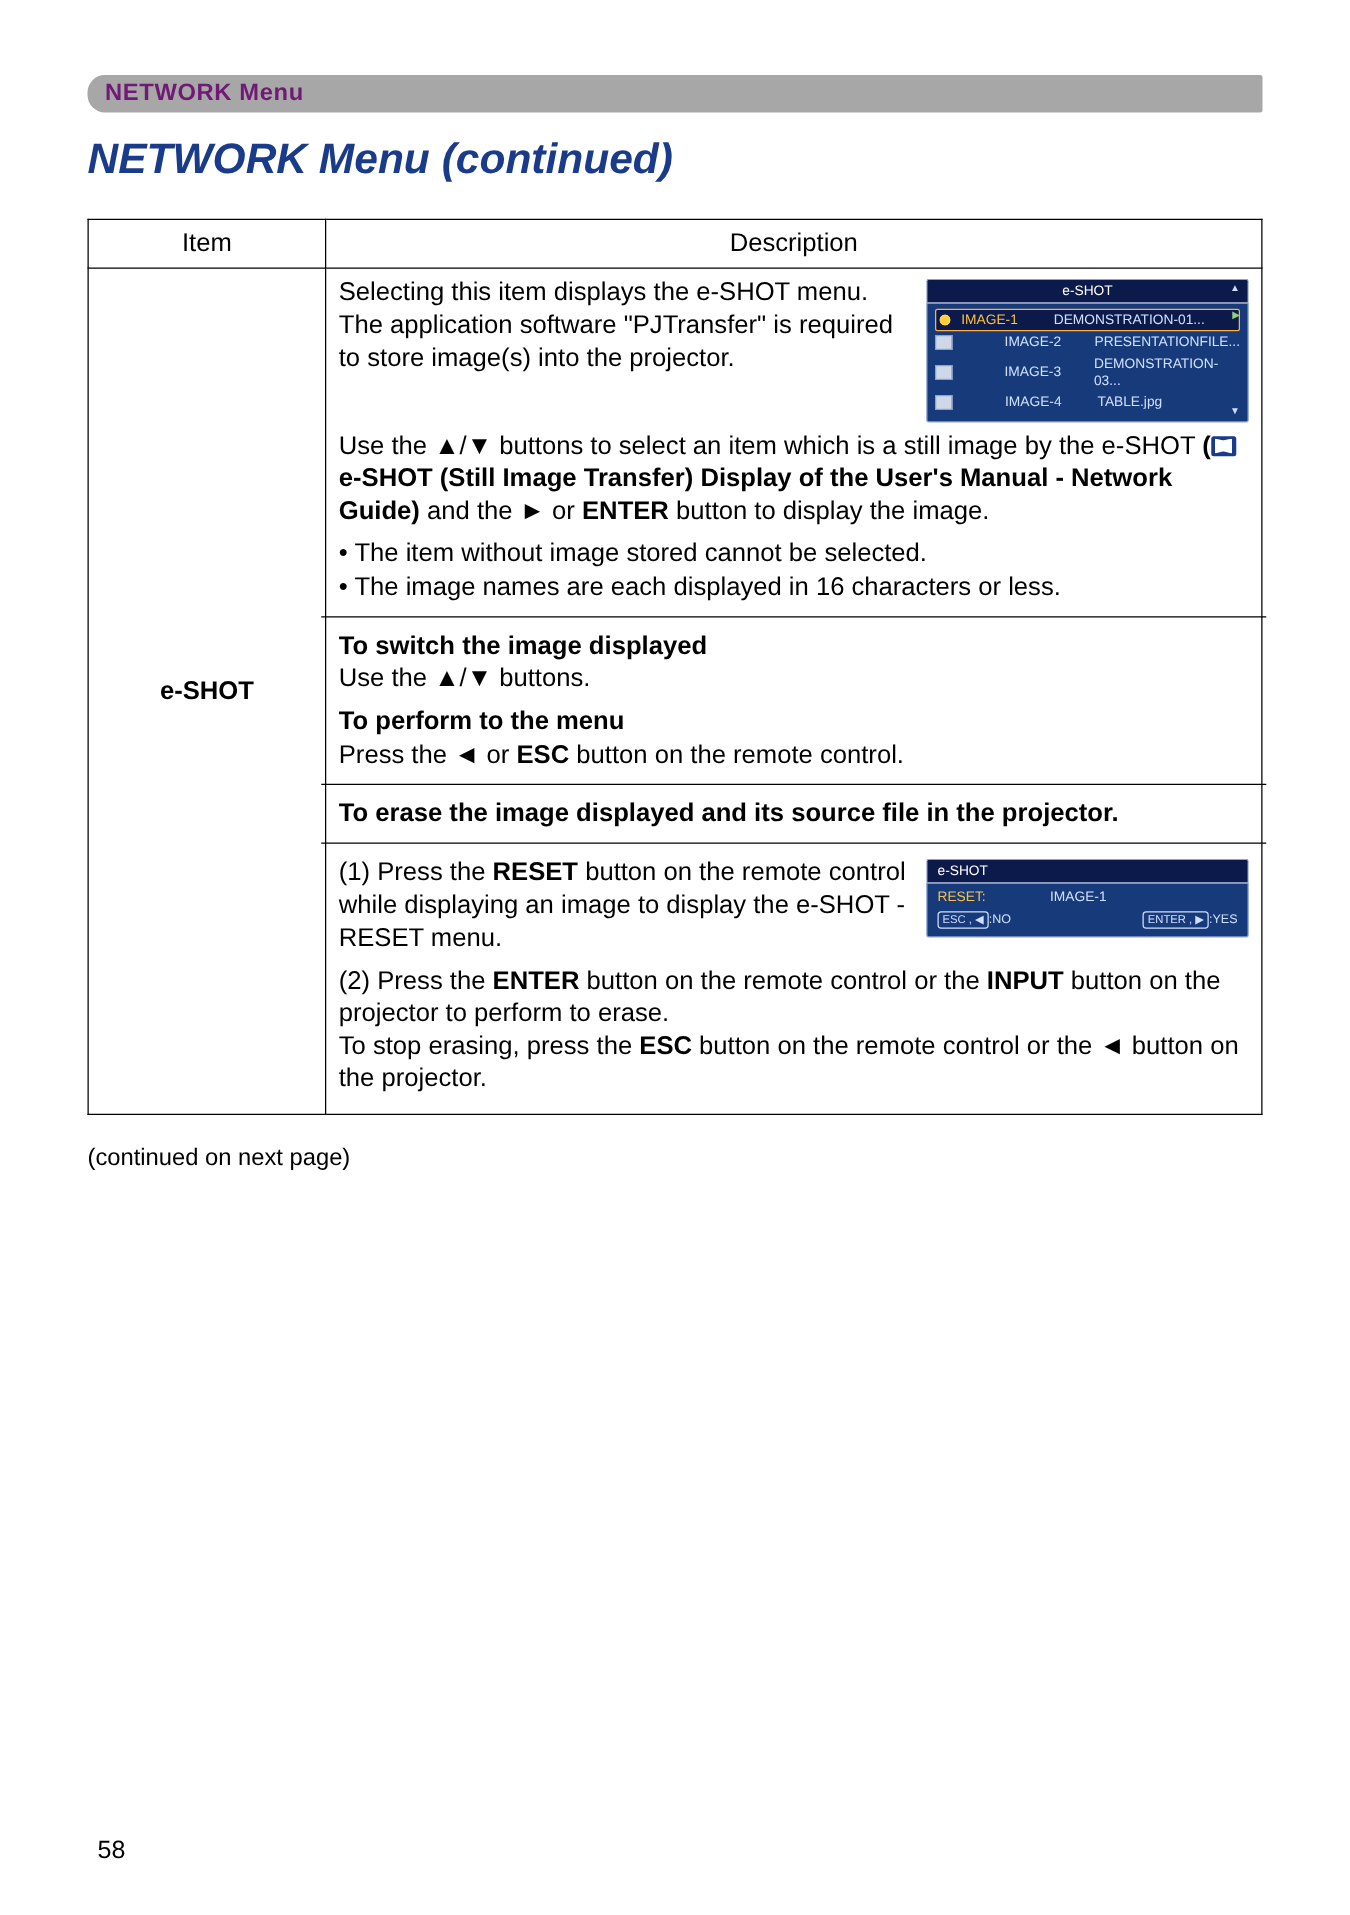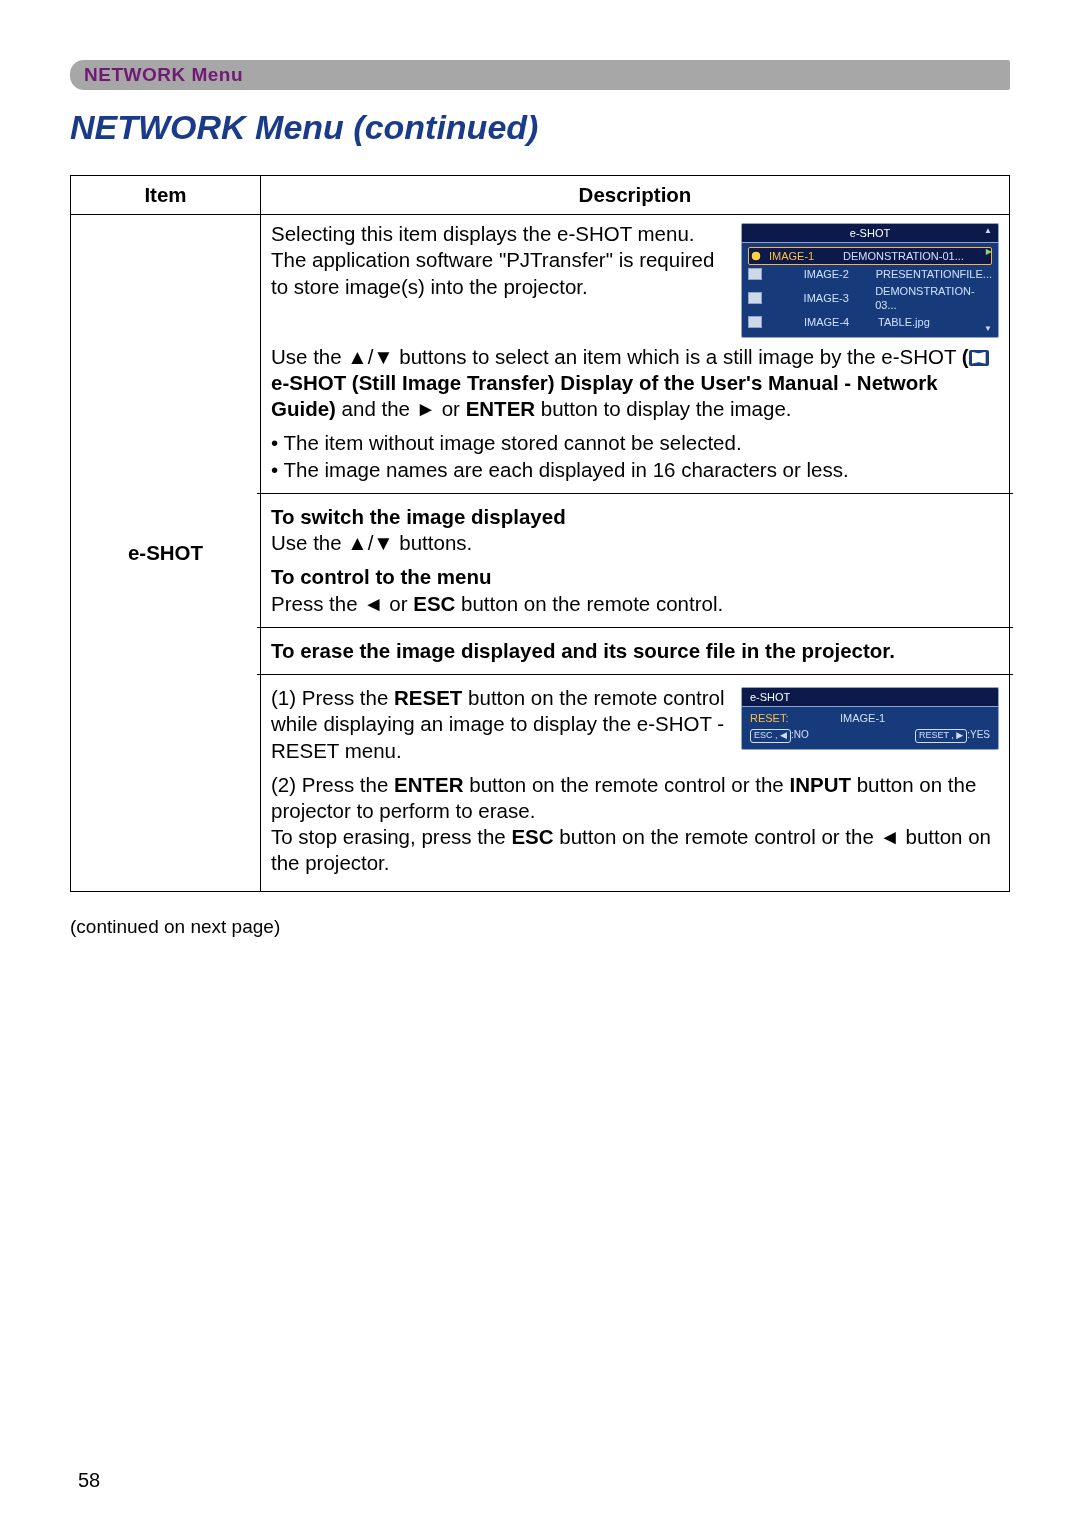--- a/index.html
+++ b/index.html
@@ -36,21 +36,21 @@
     width: 100%;
     font-size: 20.5px;
     line-height: 1.28;
   }
   table.main th, table.main td {
     border: 1.5px solid #000;
     padding: 6px 10px;
     vertical-align: top;
   }
   table.main th {
-    font-weight: bold;
+    font-weight: normal;
     text-align: center;
     background: #fff;
     padding: 6px 10px;
   }
   .item-cell {
     text-align: center;
     font-weight: bold;
     vertical-align: middle !important;
     width: 190px;
   }
@@ -214,42 +214,42 @@
       </div>
 
       <div class="hr"></div>
 
       <div class="block">
         <div class="bold">To switch the image displayed</div>
         <div>Use the ▲/▼ buttons.</div>
       </div>
 
       <div class="block">
-        <div class="bold">To control to the menu</div>
+        <div class="bold">To perform to the menu</div>
         <div>
           <span>Press the ◄ or </span><span class="bold">ESC</span><span> button on the remote control.</span>
         </div>
       </div>
 
       <div class="hr"></div>
 
       <div class="block bold">To erase the image displayed and its source file in the projector.</div>
 
       <div class="hr"></div>
 
       <div class="osd2">
         <div class="titlebar">e-SHOT</div>
         <div class="body">
           <div class="row1">
             <span class="l">RESET:</span>
             <span class="r">IMAGE-1</span>
           </div>
           <div class="row2">
             <span class="btn"><span class="box">ESC , ◀</span><span>:NO</span></span>
-            <span class="btn"><span class="box">RESET , ▶</span><span>:YES</span></span>
+            <span class="btn"><span class="box">ENTER , ▶</span><span>:YES</span></span>
           </div>
         </div>
       </div>
 
       <div class="block" style="padding-left:0;">
         <span>(1) Press the </span><span class="bold">RESET</span><span> button on the remote control while displaying an image to display the e-SHOT - RESET menu.</span>
       </div>
       <div class="clear"></div>
 
       <div class="block" style="padding-left:0;">

